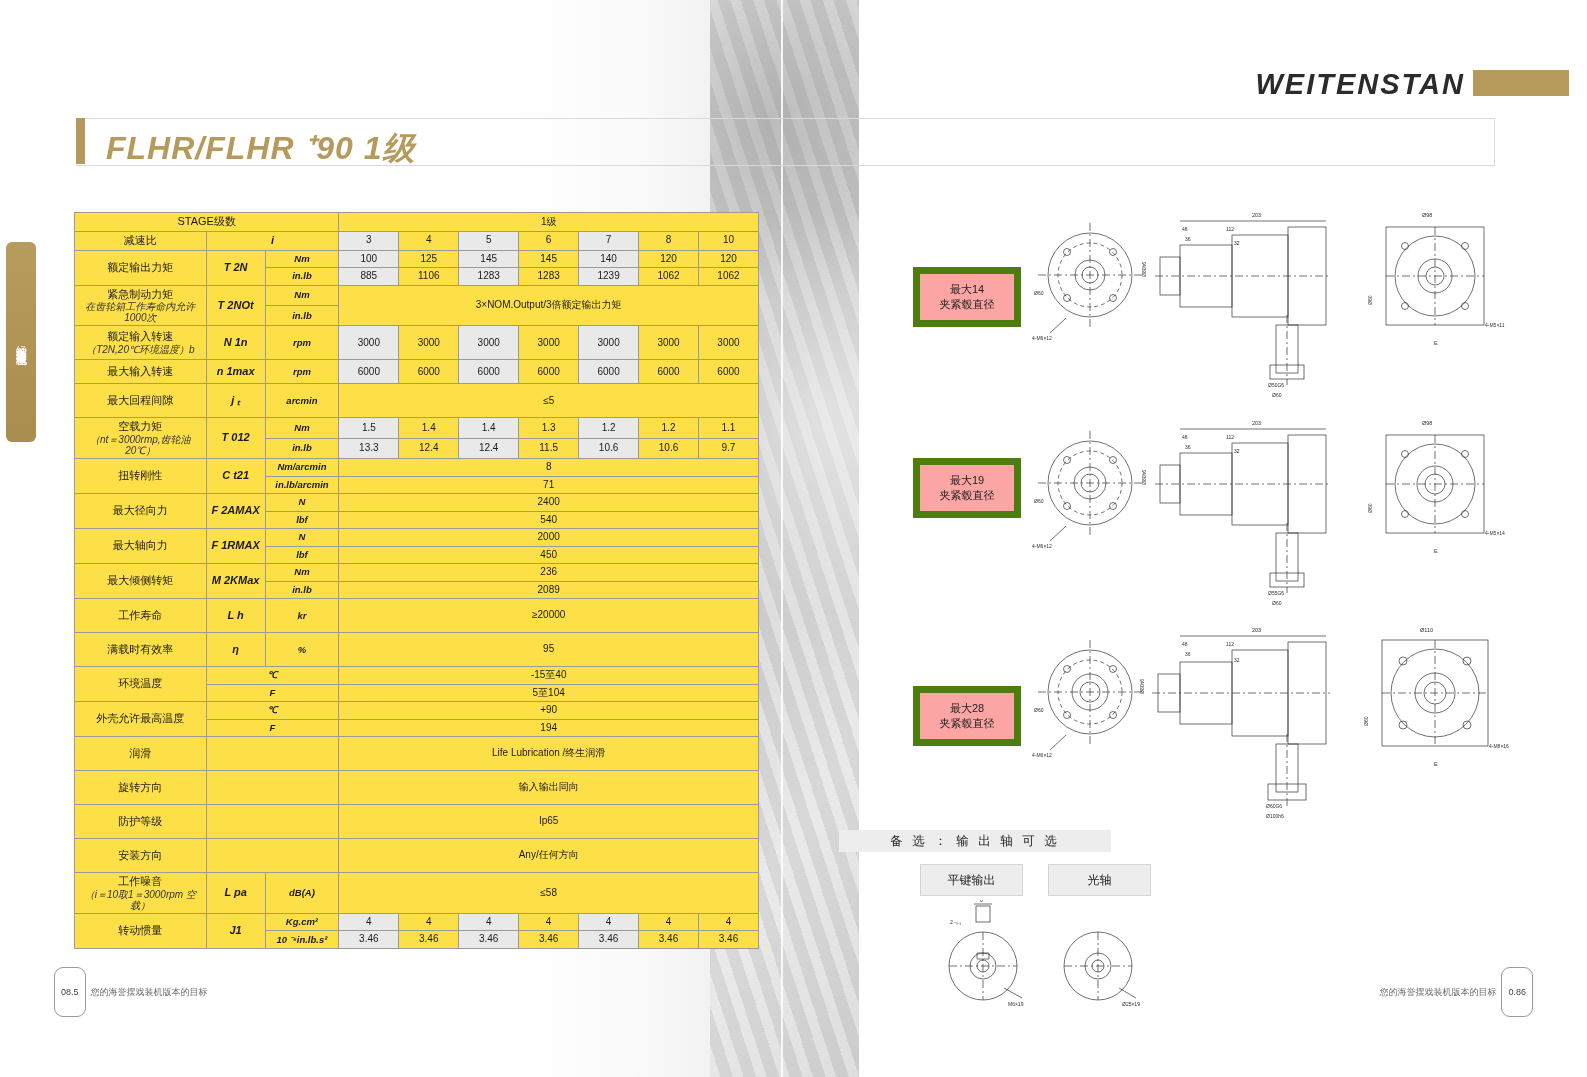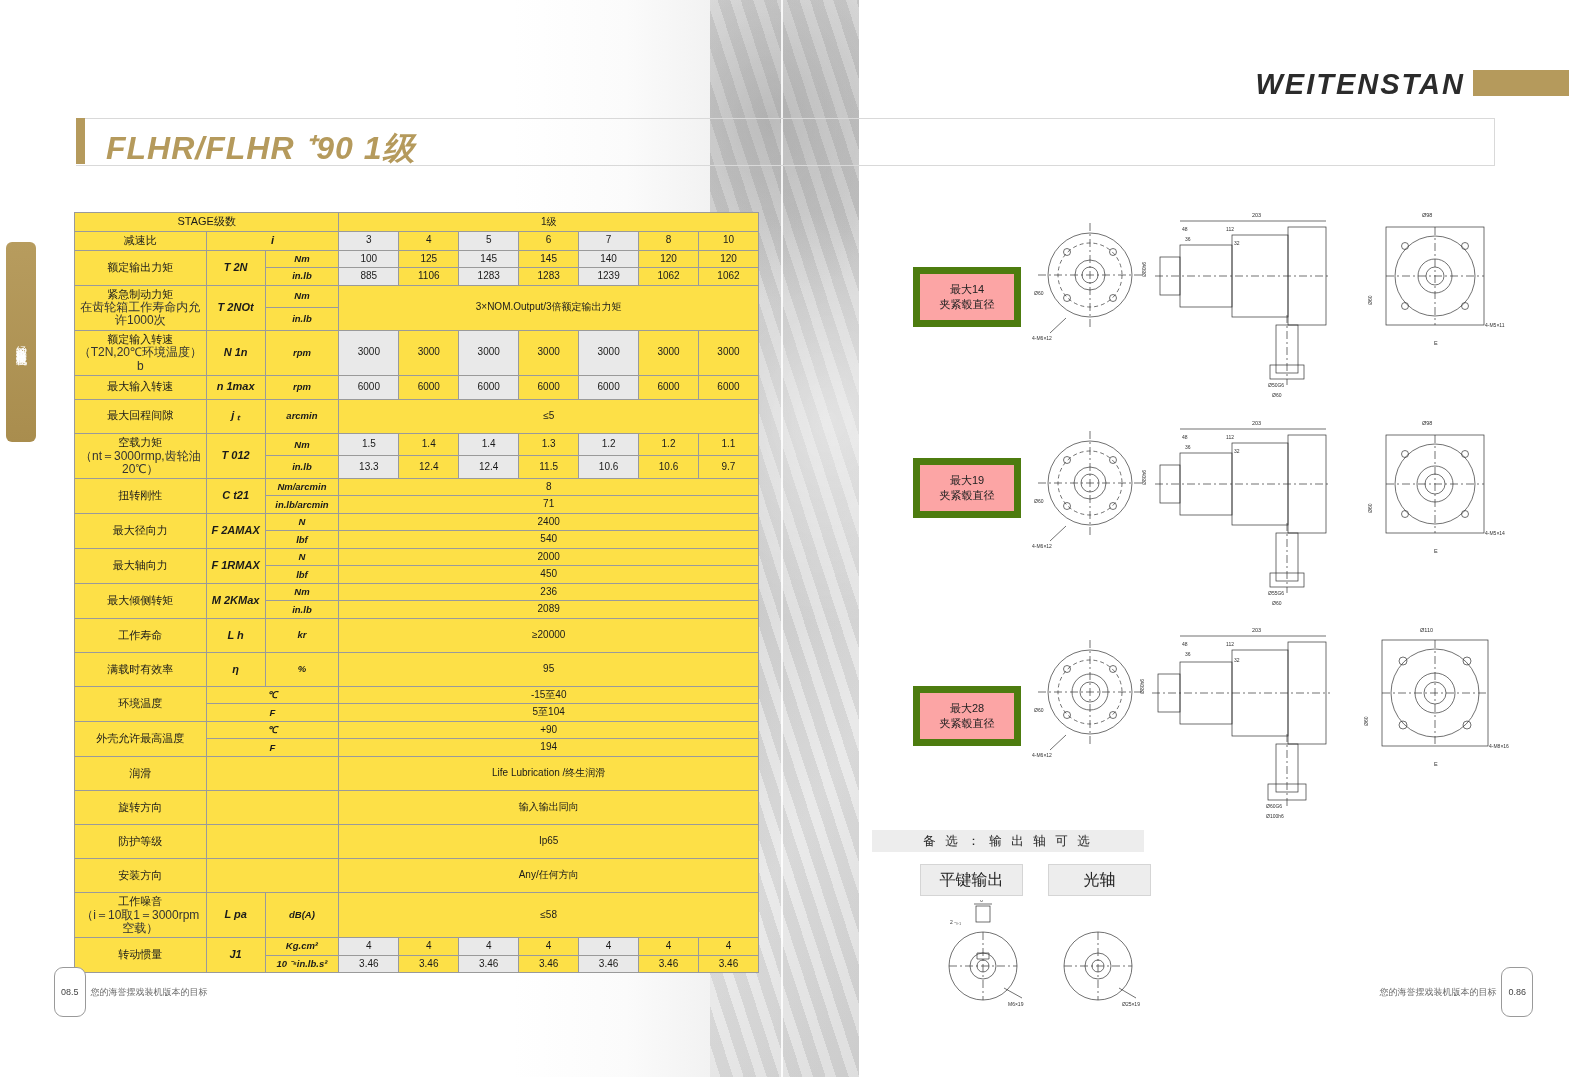--- a/index.html
+++ b/index.html
@@ -38,35 +38,35 @@
 
   
   table.spec{position:absolute;left:74px;top:212px;border-collapse:collapse;width:685px;
     font-size:10px;color:#1a1a1a;background:#fde047;}
   table.spec td{border:1px solid #9a9a9a;text-align:center;vertical-align:middle;padding:2px 1px;line-height:1.25;}
   .c-label{width:120px;font-size:11px;}
   .c-sym{width:52px;font-style:italic;font-weight:bold;font-size:11px;}
   .c-unit{width:66px;font-style:italic;font-weight:bold;font-size:9.5px;}
   .val{width:53px;}
   .gray{background:#e9e9e9;}
-  .sub{font-size:12px;color:#333;display:block;line-height:1.1;}
+  .sub{font-size:10px;color:#333;display:block;line-height:1.1;font-style:italic;}
   .tall{height:34px;}
   .h24{height:24px;}
 
   
   .dim-label{position:absolute;background:#fca5a5;border:7px solid #4d7c0f;color:#222;
     font-size:11px;line-height:15px;text-align:center;display:flex;align-items:center;justify-content:center;
     width:94px;height:46px;}
   .draw-block{position:absolute;}
   .draw-svg{display:block;}
 
-  .opt-header{position:absolute;left:872px;top:830px;width:272px;height:22px;background:#ededed;
+  .opt-header{position:absolute;left:839px;top:830px;width:272px;height:22px;background:#ededed;
     display:flex;align-items:center;justify-content:center;font-size:12.5px;letter-spacing:3px;color:#222;}
   .opt-box{position:absolute;height:30px;background:#ededed;border:1px solid #d5d5d5;
-    display:flex;align-items:center;justify-content:center;font-size:16px;color:#222;}
+    display:flex;align-items:center;justify-content:center;font-size:12px;color:#222;}
 
   
   .pg{position:absolute;bottom:60px;font-size:9px;color:#6b6b6b;display:flex;align-items:center;gap:5px;}
   .pg-num{border:1px solid #9a9a9a;border-radius:9px;padding:19px 6px;font-size:9px;color:#444;background:#fff;}
   .foot-left{left:54px;}
   .foot-right{right:54px;}
 </style>
 </head>
 <body>
 

